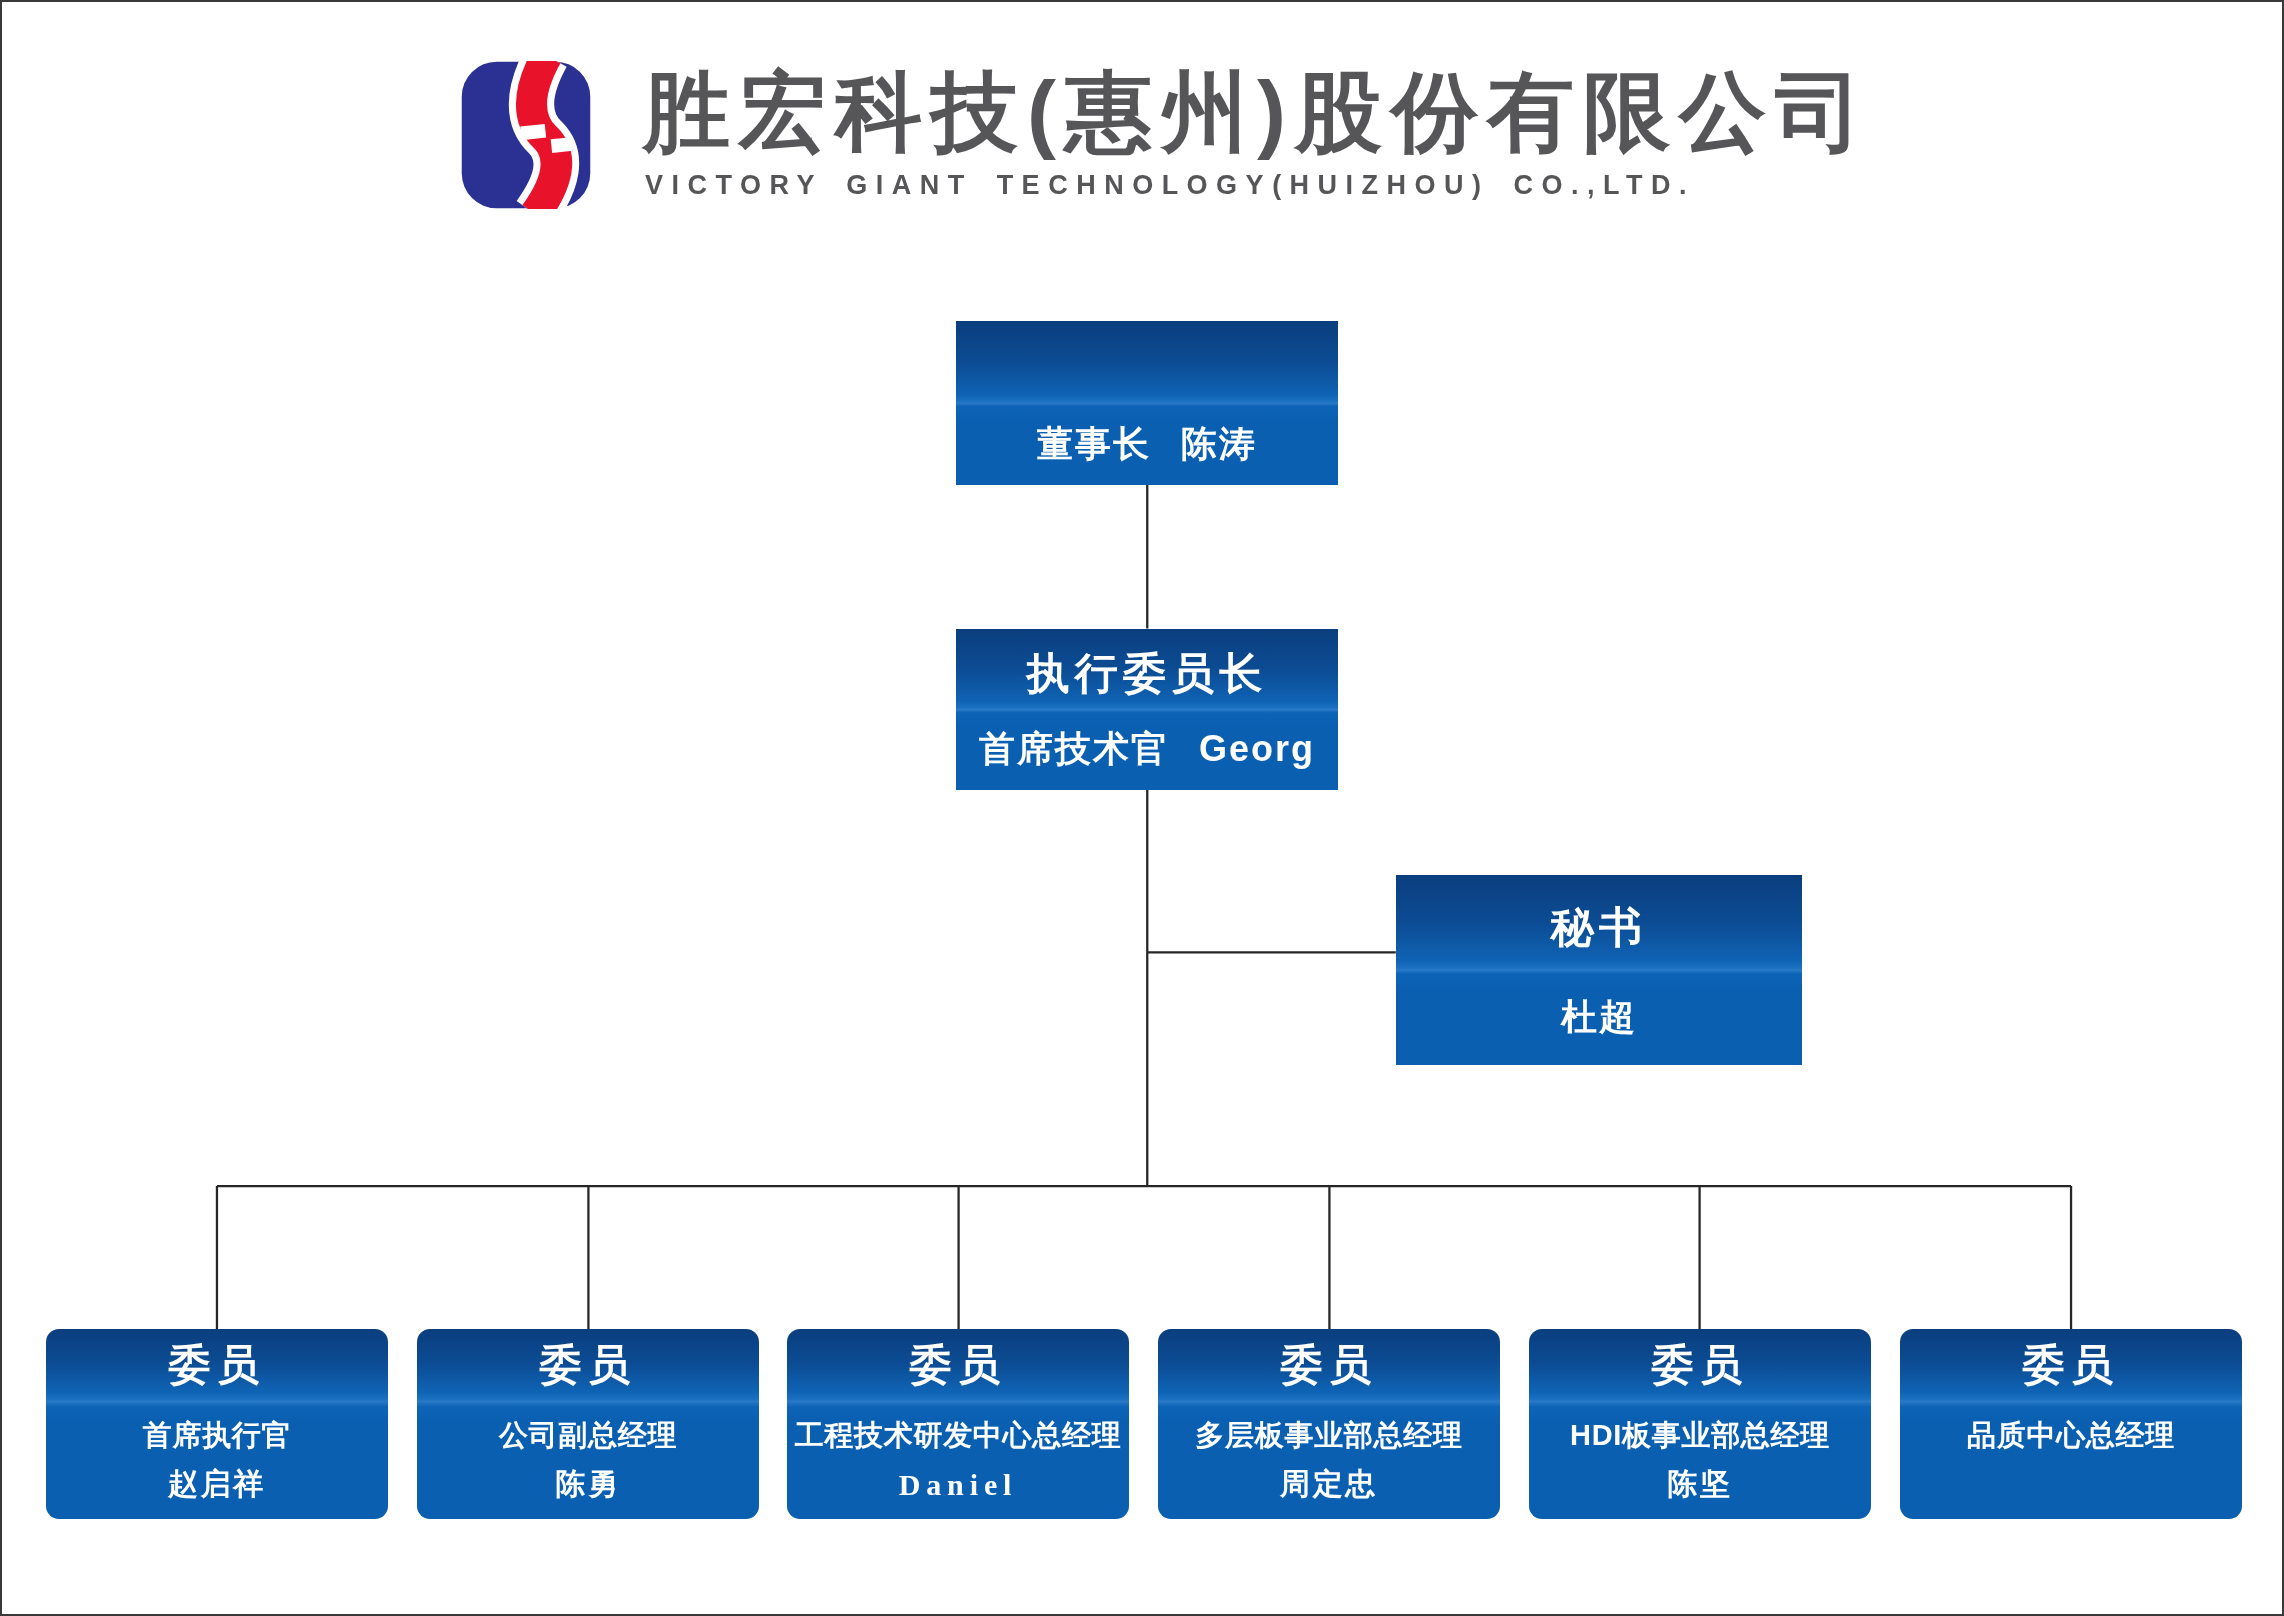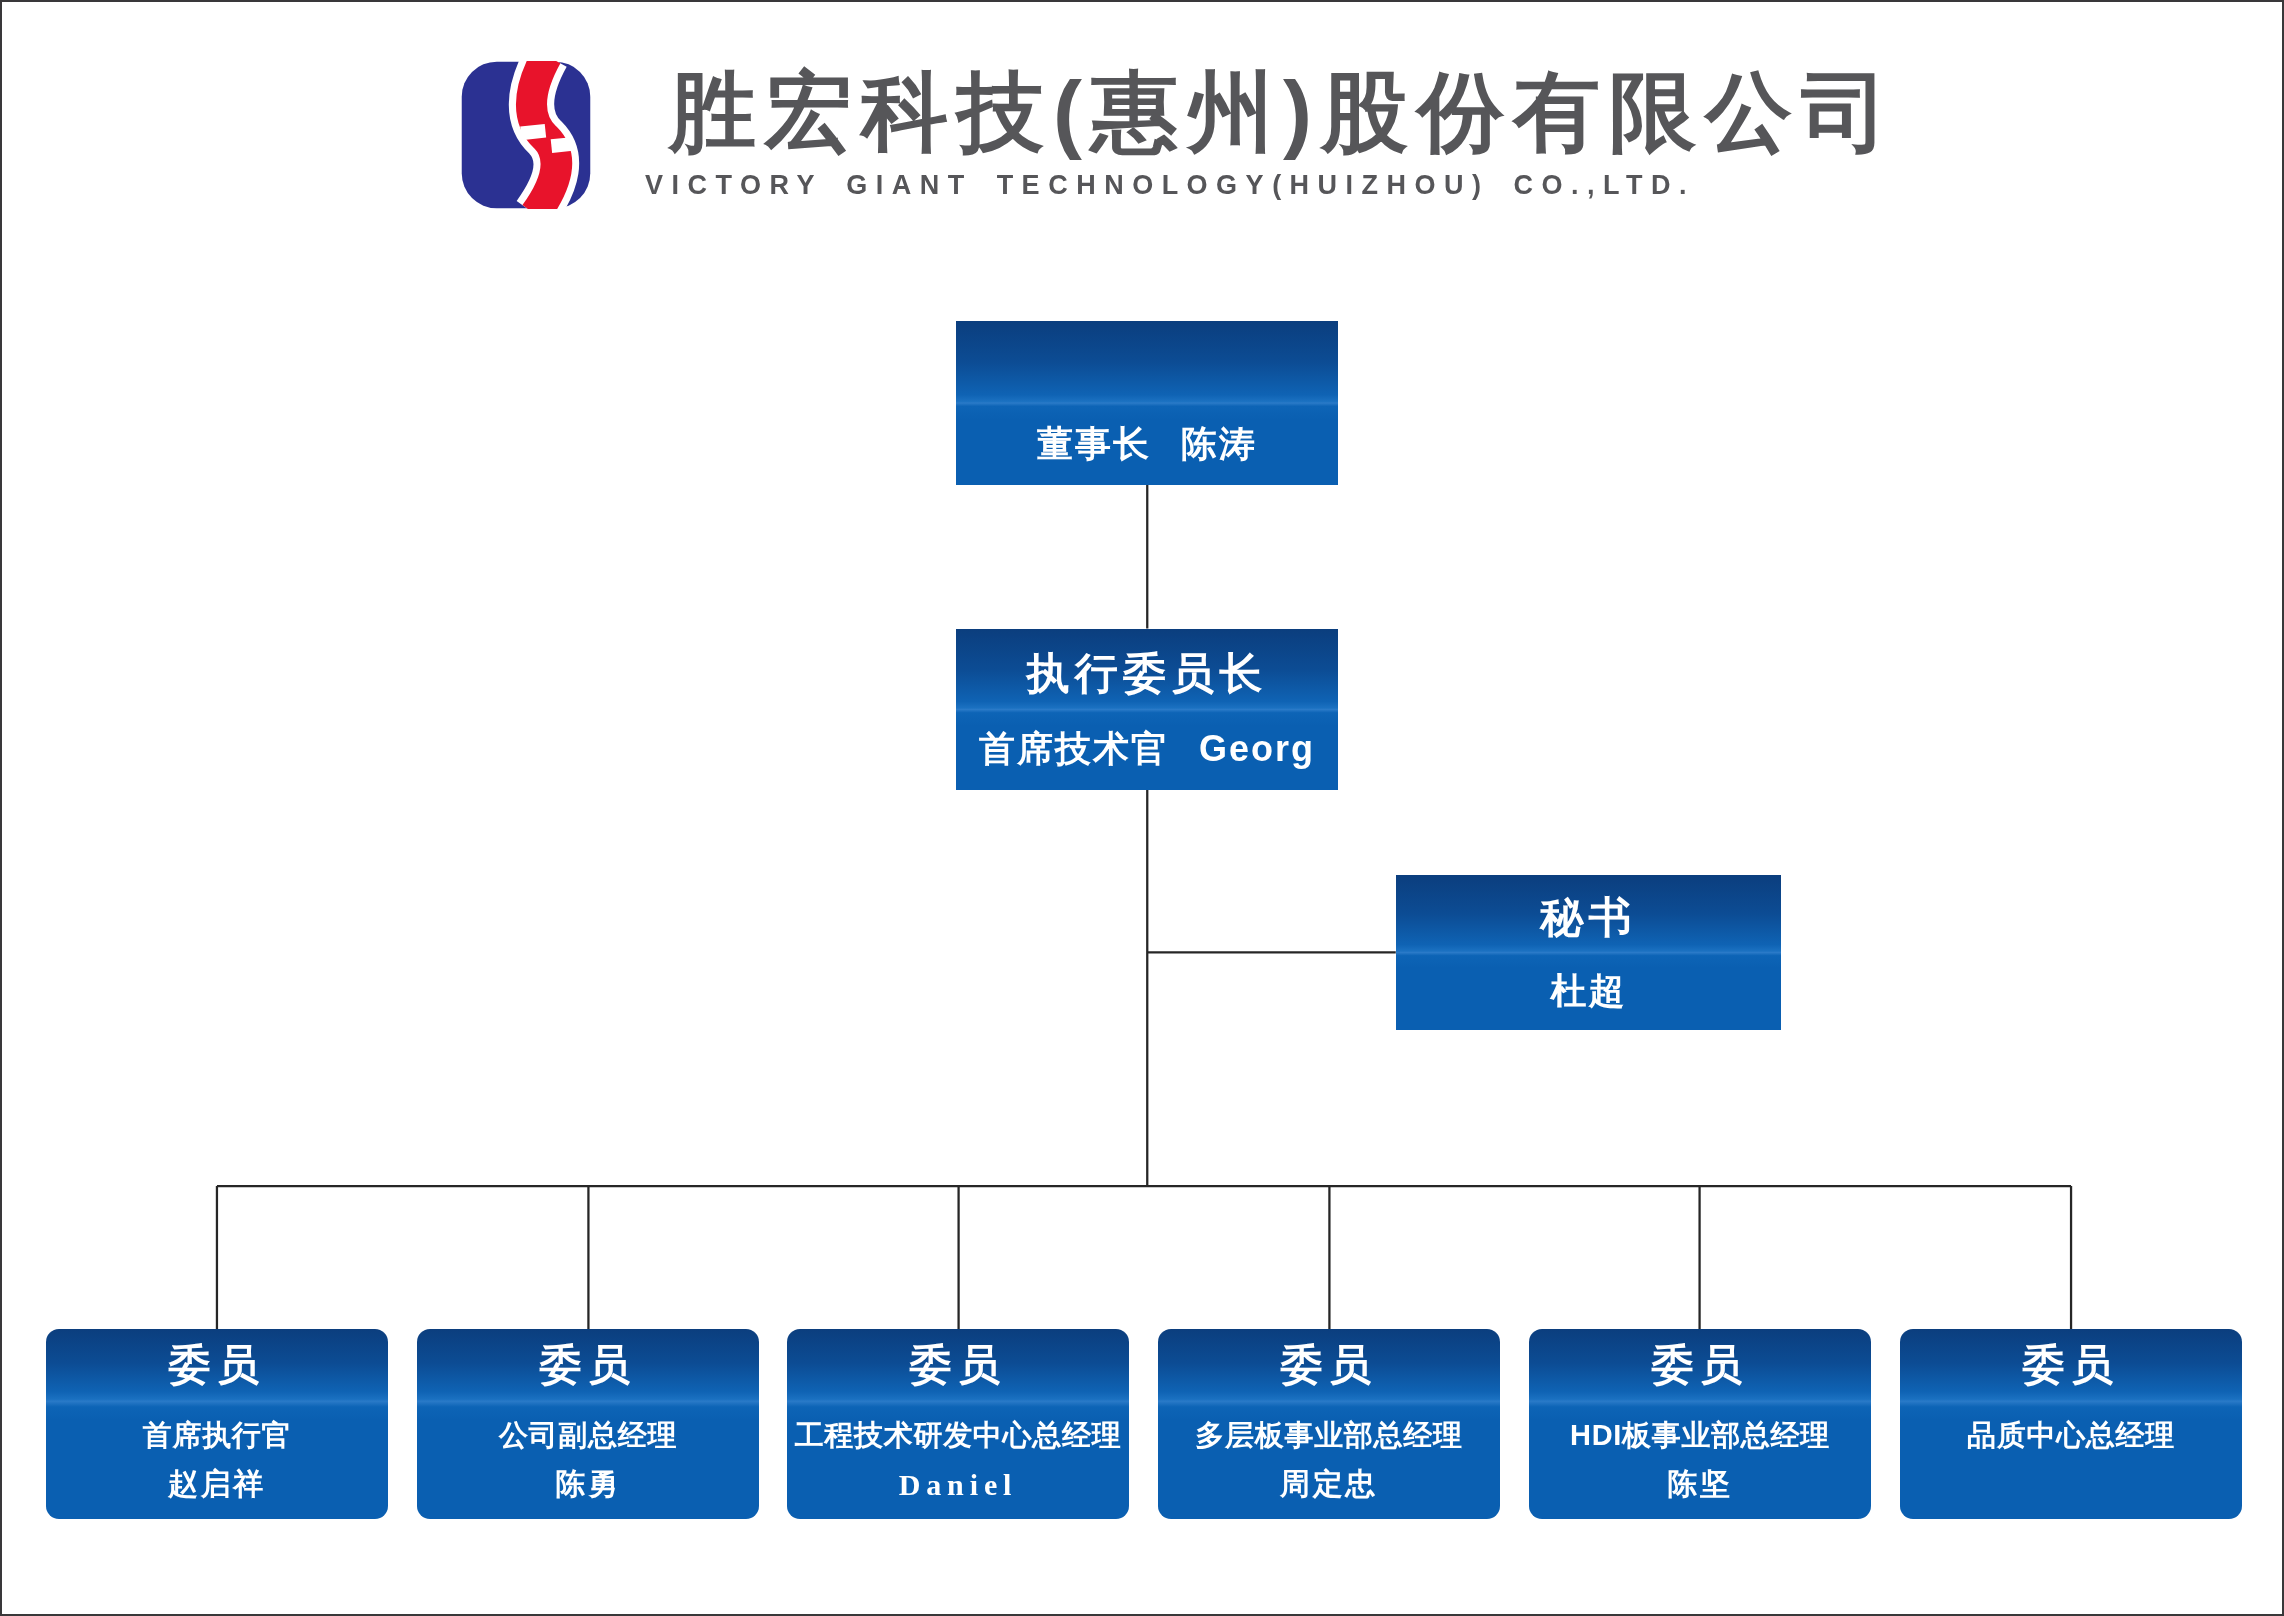--- a/index.html
+++ b/index.html
@@ -9,21 +9,21 @@
     box-sizing:border-box;
     background:#ffffff;
     border:2.6px solid #39383a;
     overflow:hidden;
     font-family:"Liberation Sans","DejaVu Sans",sans-serif;
   }
 
   
   .logo{position:absolute;left:459px;top:59px;width:130px;height:148px;}
   .title-cn{
-    position:absolute;left:667px;top:62px;
+    position:absolute;left:641px;top:62px;
     font-size:87px;font-weight:bold;color:#565659;
     letter-spacing:9px;line-height:1.1;white-space:nowrap;
   }
   .title-en{
     position:absolute;left:643px;top:168px;
     font-size:27px;font-weight:bold;color:#565659;
     letter-spacing:8.5px;word-spacing:7.8px;white-space:nowrap;
   }
 
   
@@ -39,21 +39,21 @@
   }
   .member{
     top:1327px;width:342px;height:190px;
     background:linear-gradient(180deg,
       #0b3e7e 0%, #0c4c94 18%, #0f63b4 33%, #1b71c1 37%,
       #2a7ac8 38%, #0d64b6 41%, #0a5fb1 48%, #0a5fb1 100%);
     border-radius:13px;
   }
   .chairman {left:954px;top:319px; width:382px;height:164px;}
   .executive{left:954px;top:627px; width:382px;height:161px;}
-  .secretary{left:1394px;top:873px;width:385px;height:155px;}
+  .secretary{left:1394px;top:873px;width:385px;height:190px;padding-left:21px;}
   .m1{left:44px;}  .m2{left:415px;} .m3{left:785px;}
   .m4{left:1156px;}.m5{left:1527px;}.m6{left:1898px;}
 
   .row{position:absolute;left:0;right:0;display:flex;align-items:center;justify-content:center;font-weight:bold;white-space:nowrap;}
   .t-title{top:6%;height:44%;font-size:43px;letter-spacing:5.2px;}
   .t-sub  {top:50%;height:50%;font-size:36px;letter-spacing:2px;word-spacing:18px;}
   .m-title{top:0;height:38%;font-size:42px;letter-spacing:6.5px;}
   .m-role {top:40%;height:33%;font-size:29px;letter-spacing:0.7px;}
   .m-name {top:67%;height:30%;font-size:30px;letter-spacing:2.6px;}
   .latin,.mono{font-family:Liberation Serif, serif;letter-spacing:5.9px;}

